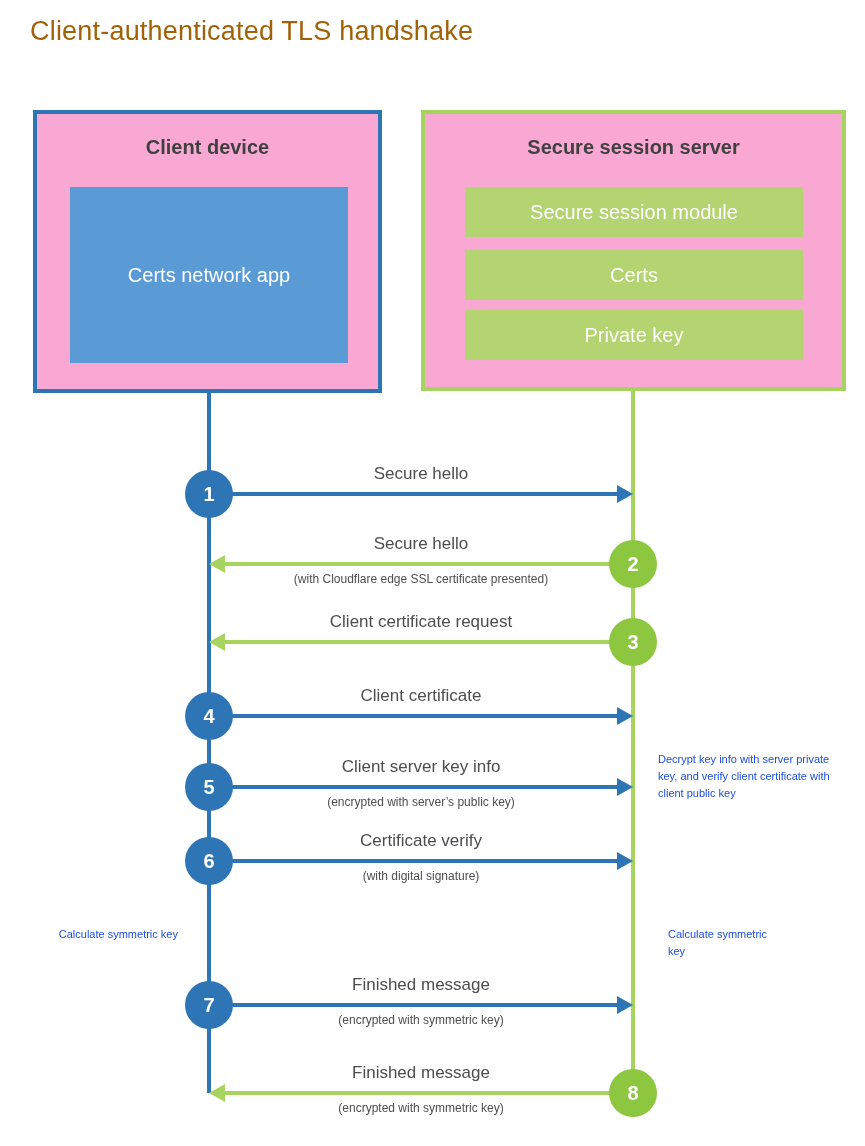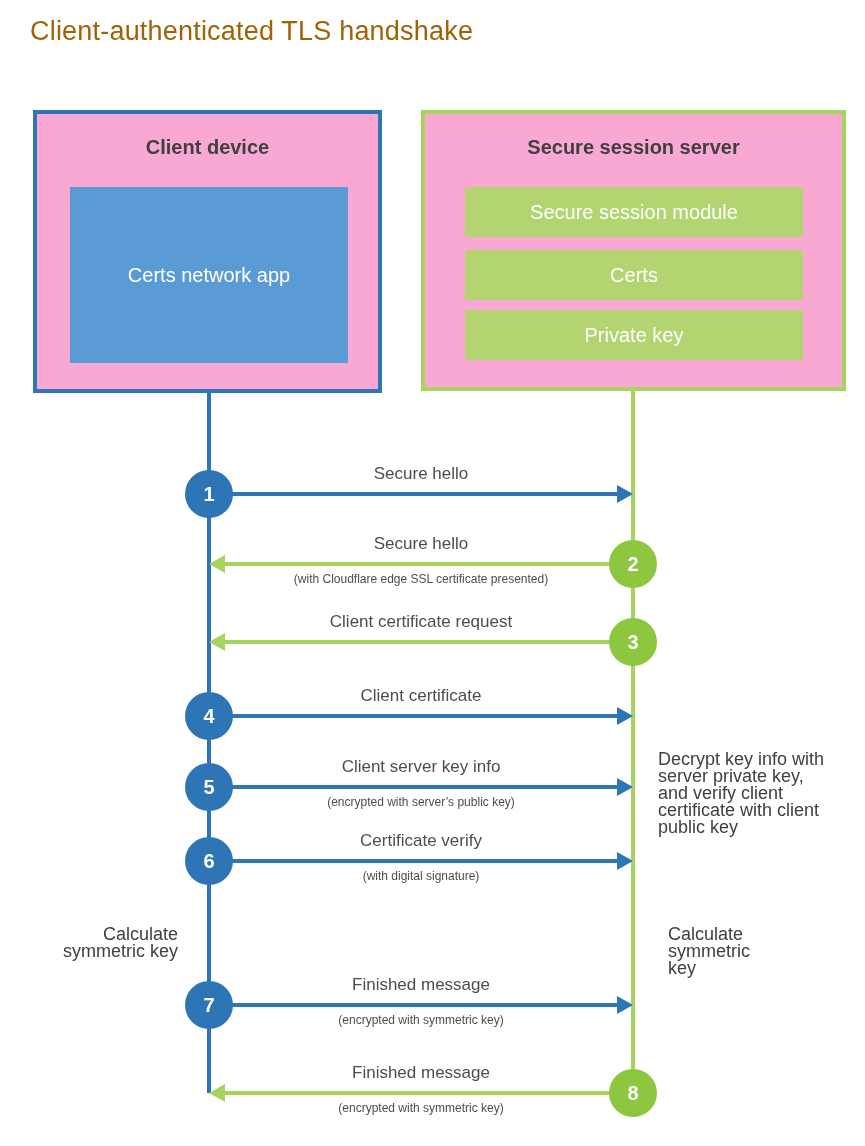--- a/index.html
+++ b/index.html
@@ -51,21 +51,21 @@
   
   .msg-label{
     position:absolute;left:209px;width:424px;text-align:center;
     font-size:17px;color:#4d4d4d;
   }
   .msg-sub{
     position:absolute;left:209px;width:424px;text-align:center;
     font-size:12px;color:#4d4d4d;
   }
   .side-note{
-    position:absolute;font-size:18px;line-height:17px;color:#404040;
+    position:absolute;font-size:11px;line-height:17px;color:#1d4ed8;
   }
   .note-decrypt{left:658px;top:751px;width:178px;text-align:left;}
   .note-calc-left{left:38px;top:926px;width:140px;text-align:right;}
   .note-calc-right{left:668px;top:926px;width:110px;text-align:left;}
 </style>
 </head>
 <body>
 
 <div class="canvas">
 

